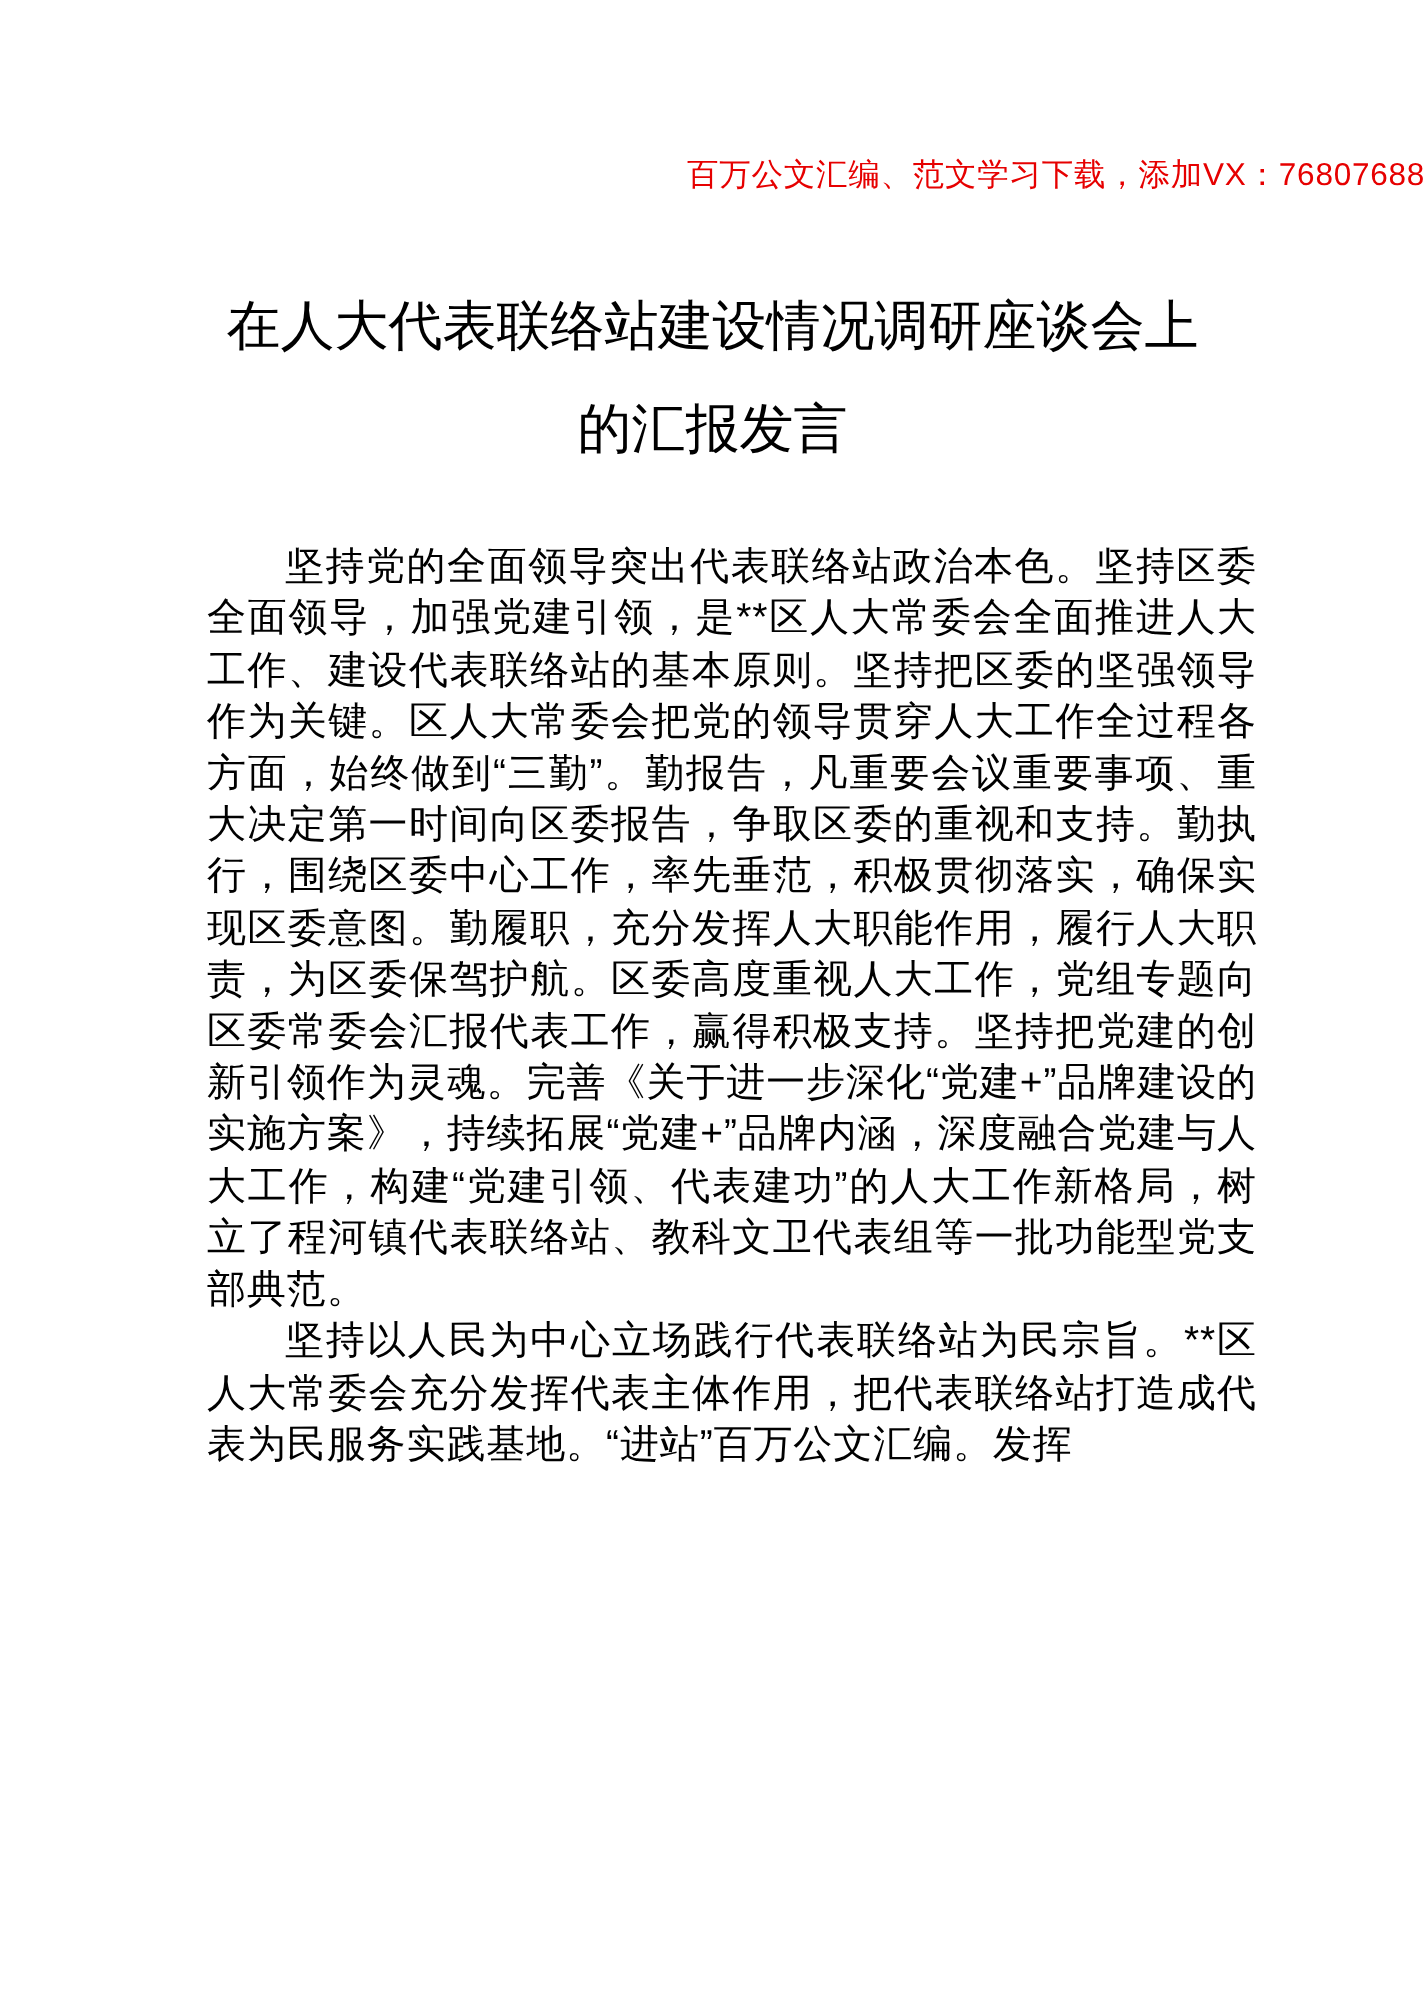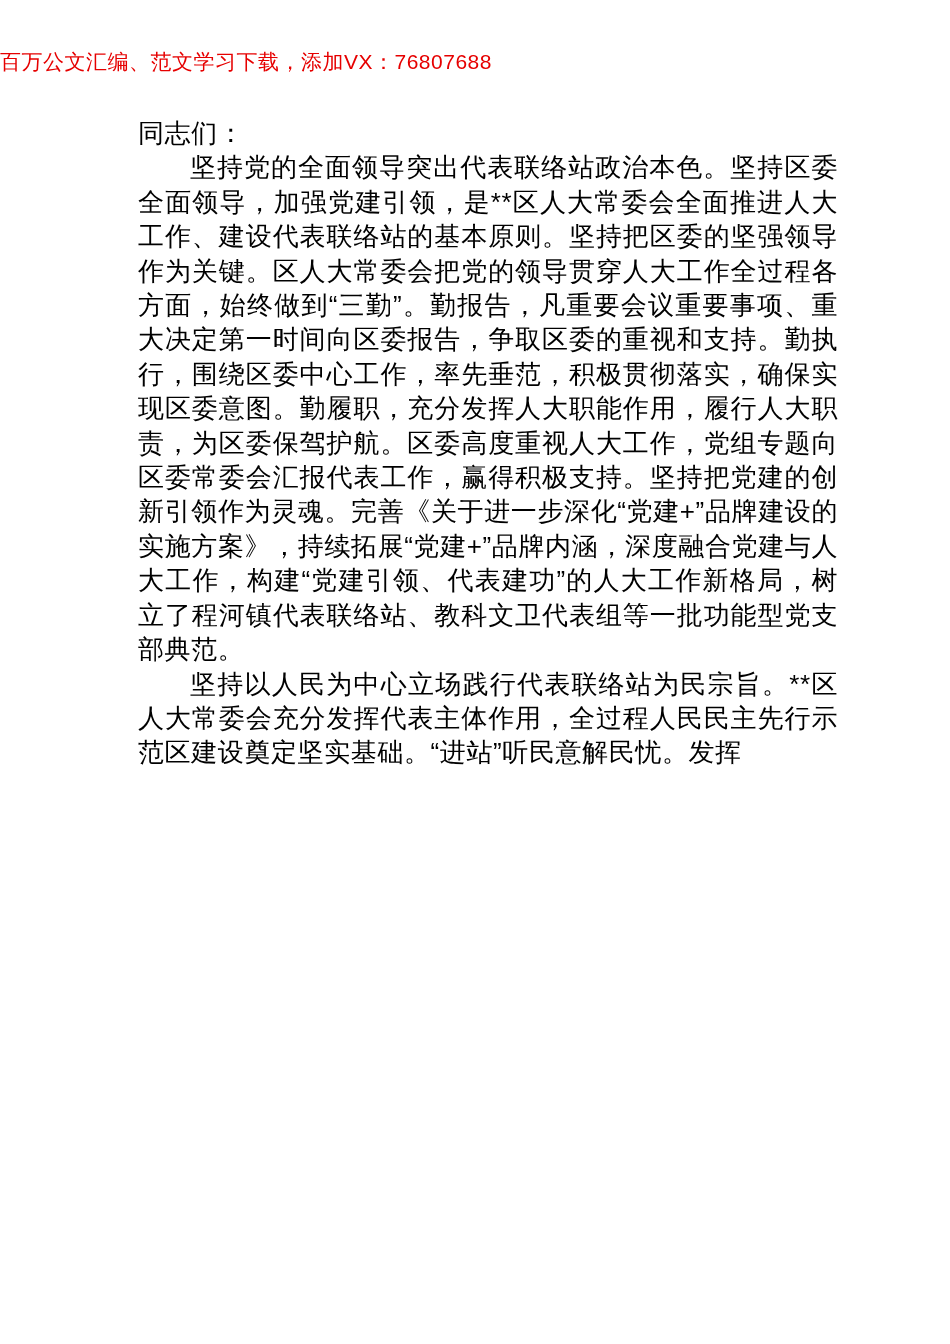--- a/index.html
+++ b/index.html
@@ -10,22 +10,22 @@
   .page {
     position: relative;
     width: 950px;
     height: 1344px;
     background: #ffffff;
     overflow: hidden;
     font-family: "Liberation Sans", sans-serif;
     color: #000000;
   }
   .notice {
-    padding-top: 47px;
-    text-align: left;
+    padding-top: 102px;
+    text-align: right;
     font-size: 21px;
     line-height: 29px;
     letter-spacing: 0.5px;
     color: #e60000;
     white-space: nowrap;
   }
   .doc-title {
     width: 680px;
     margin: 51px auto 0 auto;
     text-align: center;
@@ -55,20 +55,20 @@
     text-indent: 2em;
   }
 </style>
 </head>
 <body>
 
 <div class="page">
 
   <div class="notice">百万公文汇编、范文学习下载，添加VX：76807688</div>
 
+  <div class="doc-title">在人大代表联络站建设情况调研座谈会上的汇报发言</div>
 
   <div class="body-text">
-    <p class="salutation">同志们：</p>
     <p class="para">坚持党的全面领导突出代表联络站政治本色。坚持区委全面领导，加强党建引领，是**区人大常委会全面推进人大工作、建设代表联络站的基本原则。坚持把区委的坚强领导作为关键。区人大常委会把党的领导贯穿人大工作全过程各方面，始终做到“三勤”。勤报告，凡重要会议重要事项、重大决定第一时间向区委报告，争取区委的重视和支持。勤执行，围绕区委中心工作，率先垂范，积极贯彻落实，确保实现区委意图。勤履职，充分发挥人大职能作用，履行人大职责，为区委保驾护航。区委高度重视人大工作，党组专题向区委常委会汇报代表工作，赢得积极支持。坚持把党建的创新引领作为灵魂。完善《关于进一步深化“党建+”品牌建设的实施方案》，持续拓展“党建+”品牌内涵，深度融合党建与人大工作，构建“党建引领、代表建功”的人大工作新格局，树立了程河镇代表联络站、教科文卫代表组等一批功能型党支部典范。</p>
-    <p class="para">坚持以人民为中心立场践行代表联络站为民宗旨。**区人大常委会充分发挥代表主体作用，全过程人民民主先行示范区建设奠定坚实基础。“进站”听民意解民忧。发挥</p>
+    <p class="para">坚持以人民为中心立场践行代表联络站为民宗旨。**区人大常委会充分发挥代表主体作用，把代表联络站打造成代表为民服务实践基地。“进站”百万公文汇编。发挥</p>
   </div>
 
 </div>
 
 </body></html>

